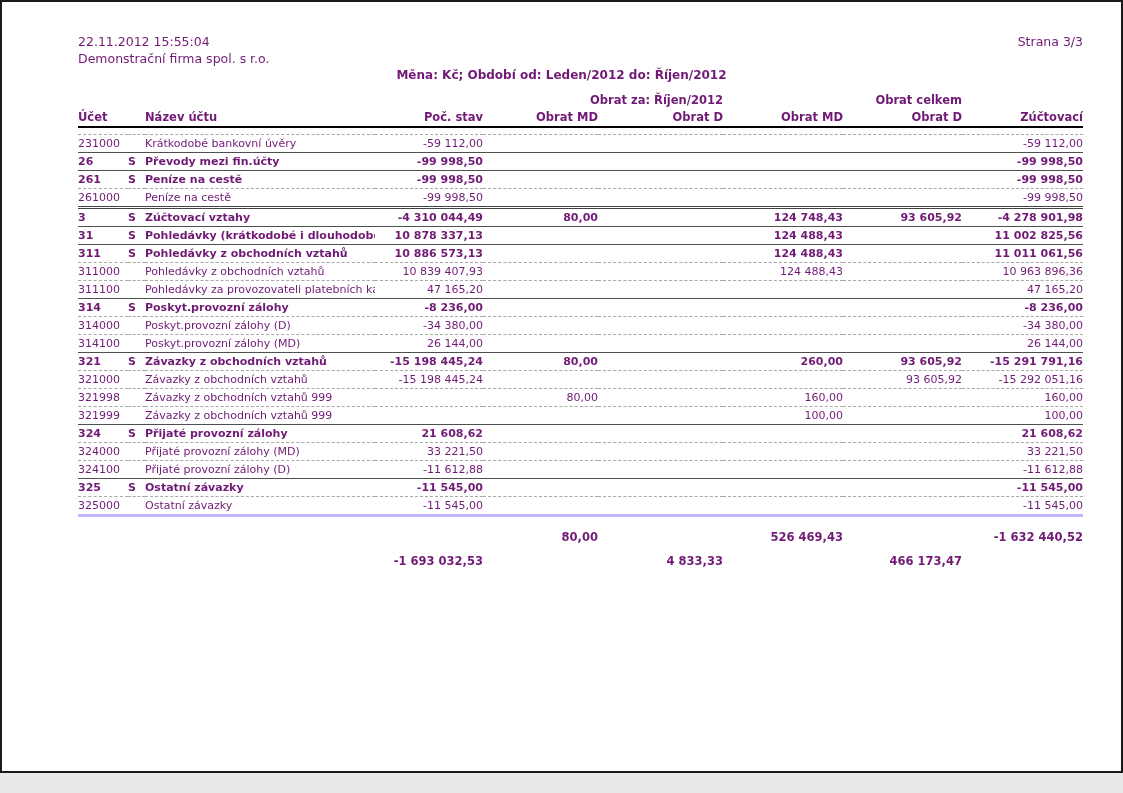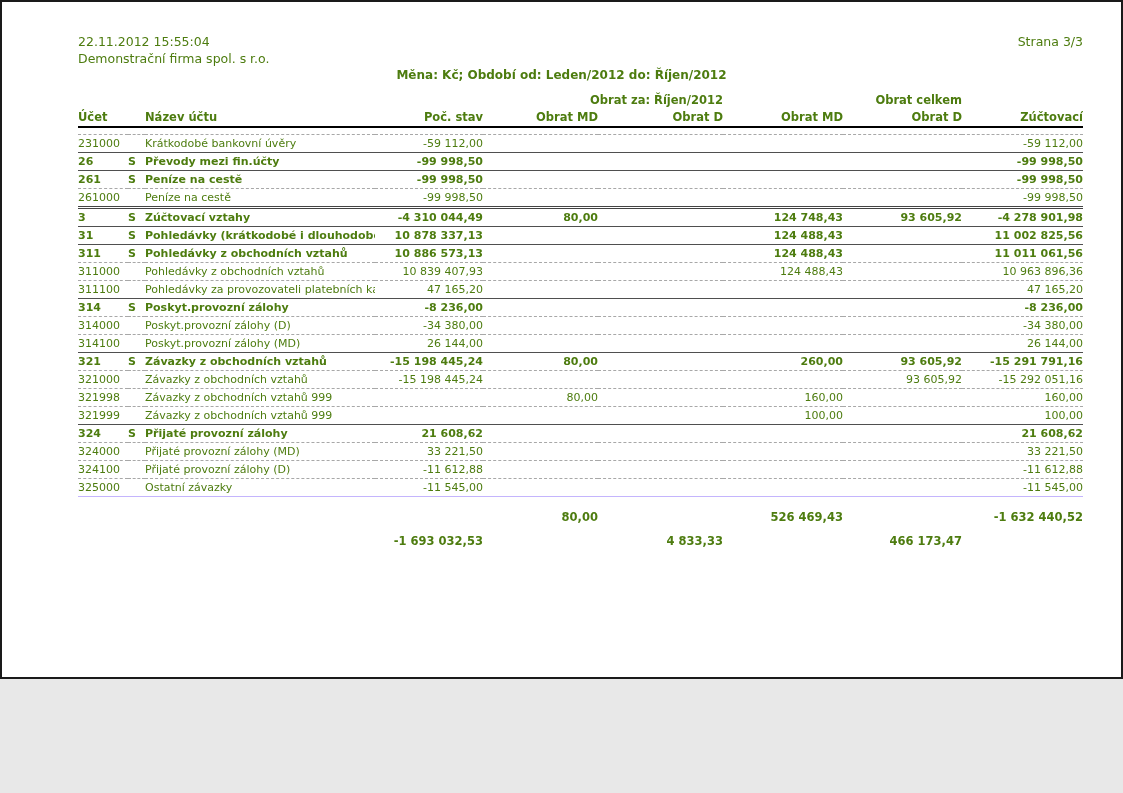--- a/index.html
+++ b/index.html
@@ -1,24 +1,24 @@
 <!DOCTYPE html>
 <html><head>
 <meta charset="utf-8">
 <style>
   html, body { margin:0; padding:0; background:#e8e8e8; }
   .page {
     position: relative;
     width: 1123px;
-    height: 679px;
+    height: 773px;
     background: #ffffff;
     border: 2px solid #1a1a1a;
     box-sizing: border-box;
     font-family: "DejaVu Sans", "Liberation Sans", sans-serif;
-    color: #4d7c0f;
+    color: #701a75;
     overflow: hidden;
   }
   .meta-row {
     display: flex;
     justify-content: space-between;
     align-items: flex-start;
     padding: 32px 38px 0 76px;
     font-size: 12.5px;
     line-height: 1.35;
   }
@@ -52,21 +52,21 @@
   tfoot td { font-size: 11.5px; font-weight: bold; }
   tfoot tr.total-1 td { padding-top: 12px; height: 16px; }
   tfoot tr.total-2 td { padding-top: 8px;  height: 16px; }
   .ta-l { text-align: left; }
   .ta-r { text-align: right; }
   .ta-c { text-align: center; }
   tr.bold td { font-weight: bold; }
   tr.sep-dashed td { border-top: 1px dashed #a8a8a8; }
   tr.sep-solid  td { border-top: 1px solid #4f4f4f; }
   tr.sep-thick  td { border-top: 3px double #444; }
-  tbody tr:last-child td { border-bottom: 1px solid #c4b5fd; }
+  tbody tr:last-child td { border-bottom: 3px solid #c4b5fd; }
 </style>
 </head>
 <body>
 
 <div class="page">
 
   <div class="meta-row">
     <div>
       <div>22.11.2012 15:55:04</div>
       <div>Demonstrační firma spol. s r.o.</div>
@@ -312,20 +312,31 @@
           <td class="ta-l">324100</td>
           <td class="ta-l"></td>
           <td class="ta-l">Přijaté provozní zálohy (D)</td>
           <td class="ta-r">-11 612,88</td>
           <td class="ta-r"></td>
           <td class="ta-r"></td>
           <td class="ta-r"></td>
           <td class="ta-r"></td>
           <td class="ta-r">-11 612,88</td>
         </tr>
+        <tr class="sep-solid bold">
+          <td class="ta-l">325</td>
+          <td class="ta-l">S</td>
+          <td class="ta-l">Ostatní závazky</td>
+          <td class="ta-r">-11 545,00</td>
+          <td class="ta-r"></td>
+          <td class="ta-r"></td>
+          <td class="ta-r"></td>
+          <td class="ta-r"></td>
+          <td class="ta-r">-11 545,00</td>
+        </tr>
         <tr class="sep-dashed">
           <td class="ta-l">325000</td>
           <td class="ta-l"></td>
           <td class="ta-l">Ostatní závazky</td>
           <td class="ta-r">-11 545,00</td>
           <td class="ta-r"></td>
           <td class="ta-r"></td>
           <td class="ta-r"></td>
           <td class="ta-r"></td>
           <td class="ta-r">-11 545,00</td>

